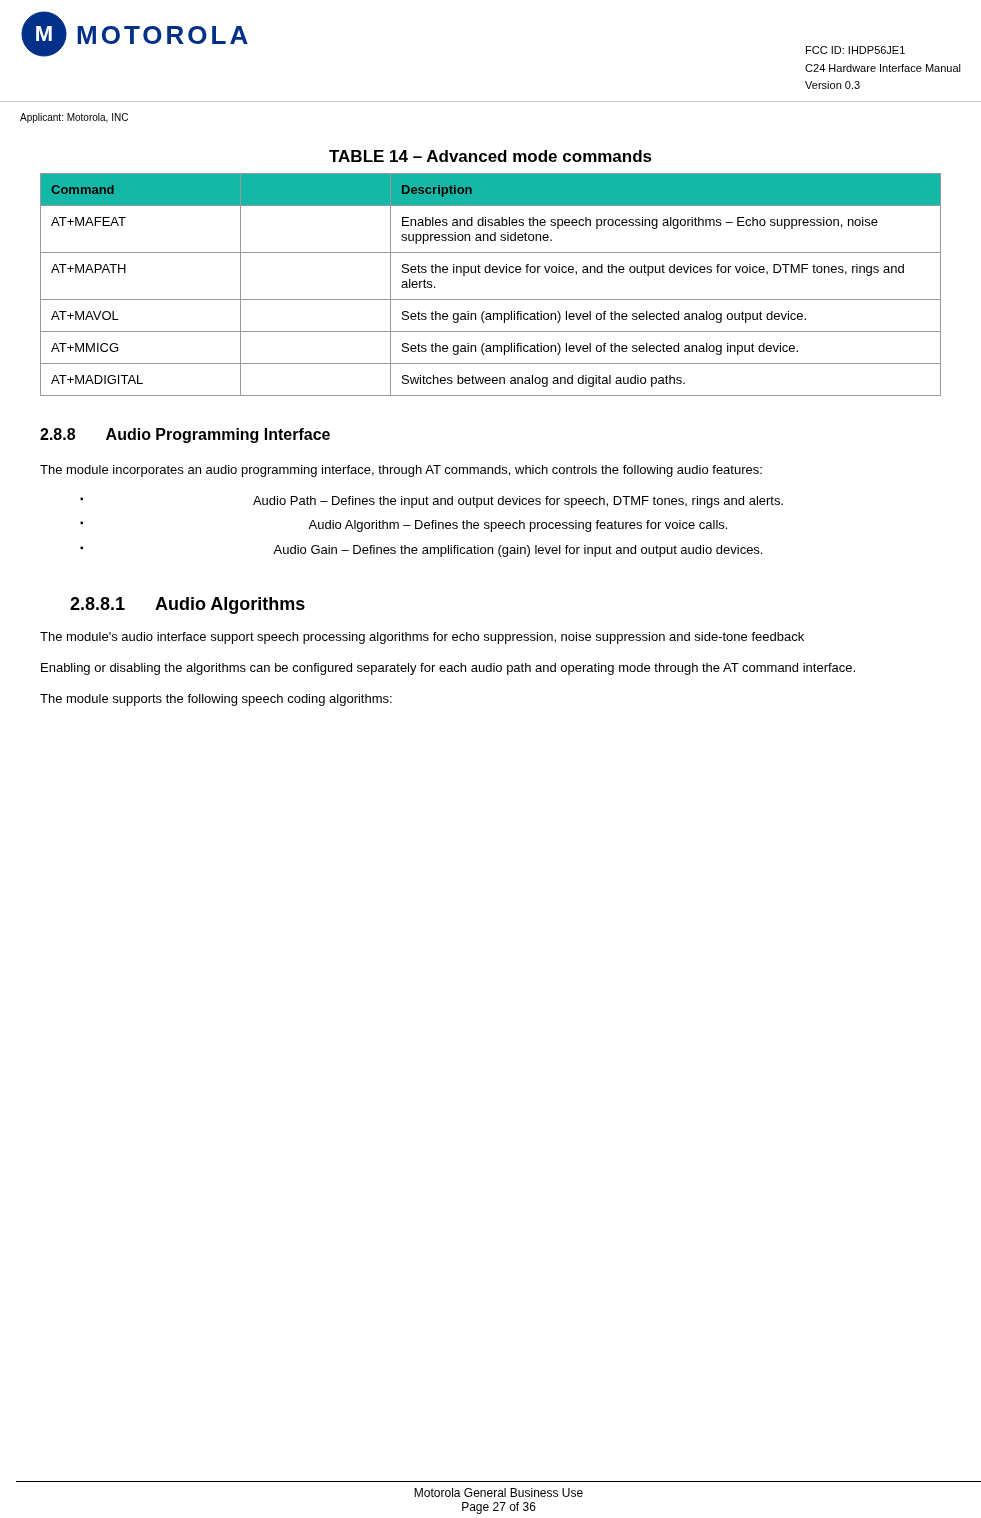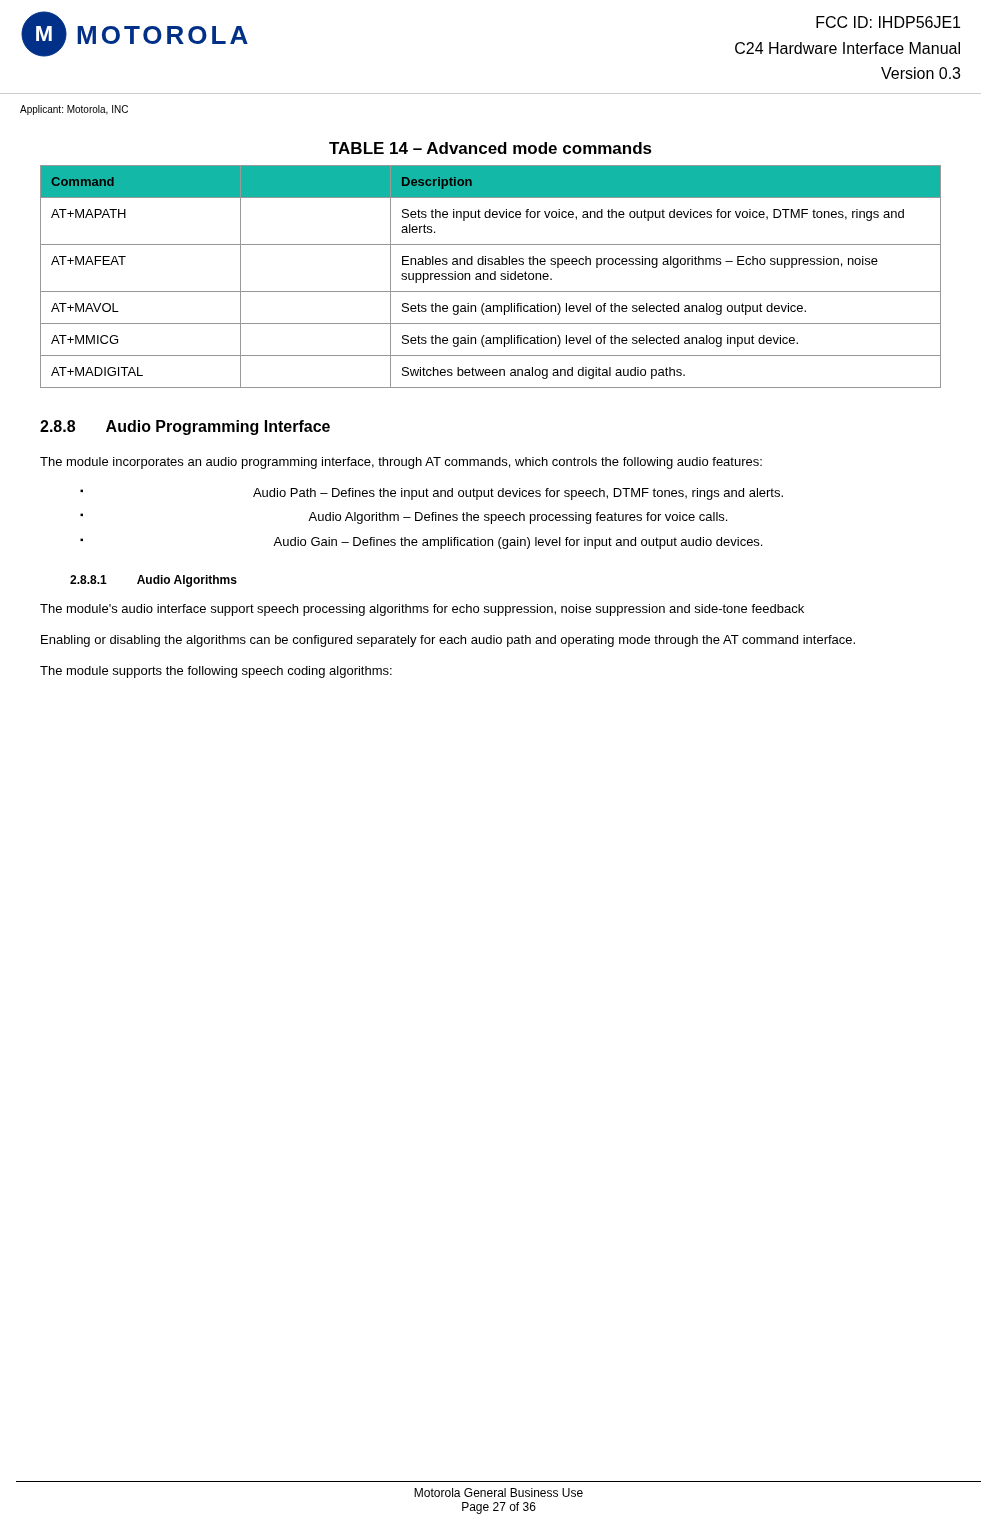--- a/index.html
+++ b/index.html
@@ -20,23 +20,24 @@
       align-items: flex-start;
       padding: 10px 20px 6px 20px;
       border-bottom: 1px solid #ccc;
       margin-bottom: 10px;
     }
     .logo-area {
       display: flex;
       align-items: center;
     }
     .header-right {
-      text-align: right;
-      font-size: 16px;
+      text-align: left;
+      font-size: 11px;
       line-height: 1.6;
+      margin-top: 32px;
     }
 
     
     .content {
       padding: 20px 40px 20px 40px;
     }
 
     
     .table-title {
       font-size: 17px;
@@ -77,24 +78,24 @@
     .section-heading {
       font-size: 16px;
       font-weight: bold;
       margin-bottom: 16px;
       margin-top: 10px;
     }
     .section-heading .number {
       margin-right: 30px;
     }
     .subsection-heading {
-      font-size: 12px;
+      font-size: 18px;
       font-weight: bold;
       margin-bottom: 12px;
-      margin-top: 20px;
+      margin-top: 33px;
       padding-left: 30px;
     }
     .subsection-heading .number {
       margin-right: 30px;
     }
 
     
     .para {
       margin-bottom: 10px;
       line-height: 1.6;
@@ -158,28 +159,28 @@
   <table class="cmd-table">
     <thead>
       <tr>
         <th>Command</th>
         <th></th>
         <th>Description</th>
       </tr>
     </thead>
     <tbody id="table-body">
     <tr>
+      <td>AT+MAFEAT</td>
+      <td></td>
+      <td>Enables and disables the speech processing algorithms – Echo suppression, noise suppression and sidetone.</td>
+    </tr>
+        <tr>
       <td>AT+MAPATH</td>
       <td></td>
       <td>Sets the input device for voice, and the output devices for voice, DTMF tones, rings and alerts.</td>
-    </tr>
-        <tr>
-      <td>AT+MAFEAT</td>
-      <td></td>
-      <td>Enables and disables the speech processing algorithms – Echo suppression, noise suppression and sidetone.</td>
     </tr>
         <tr>
       <td>AT+MAVOL</td>
       <td></td>
       <td>Sets the gain (amplification) level of the selected analog output device.</td>
     </tr>
         <tr>
       <td>AT+MMICG</td>
       <td></td>
       <td>Sets the gain (amplification) level of the selected analog input device.</td>

